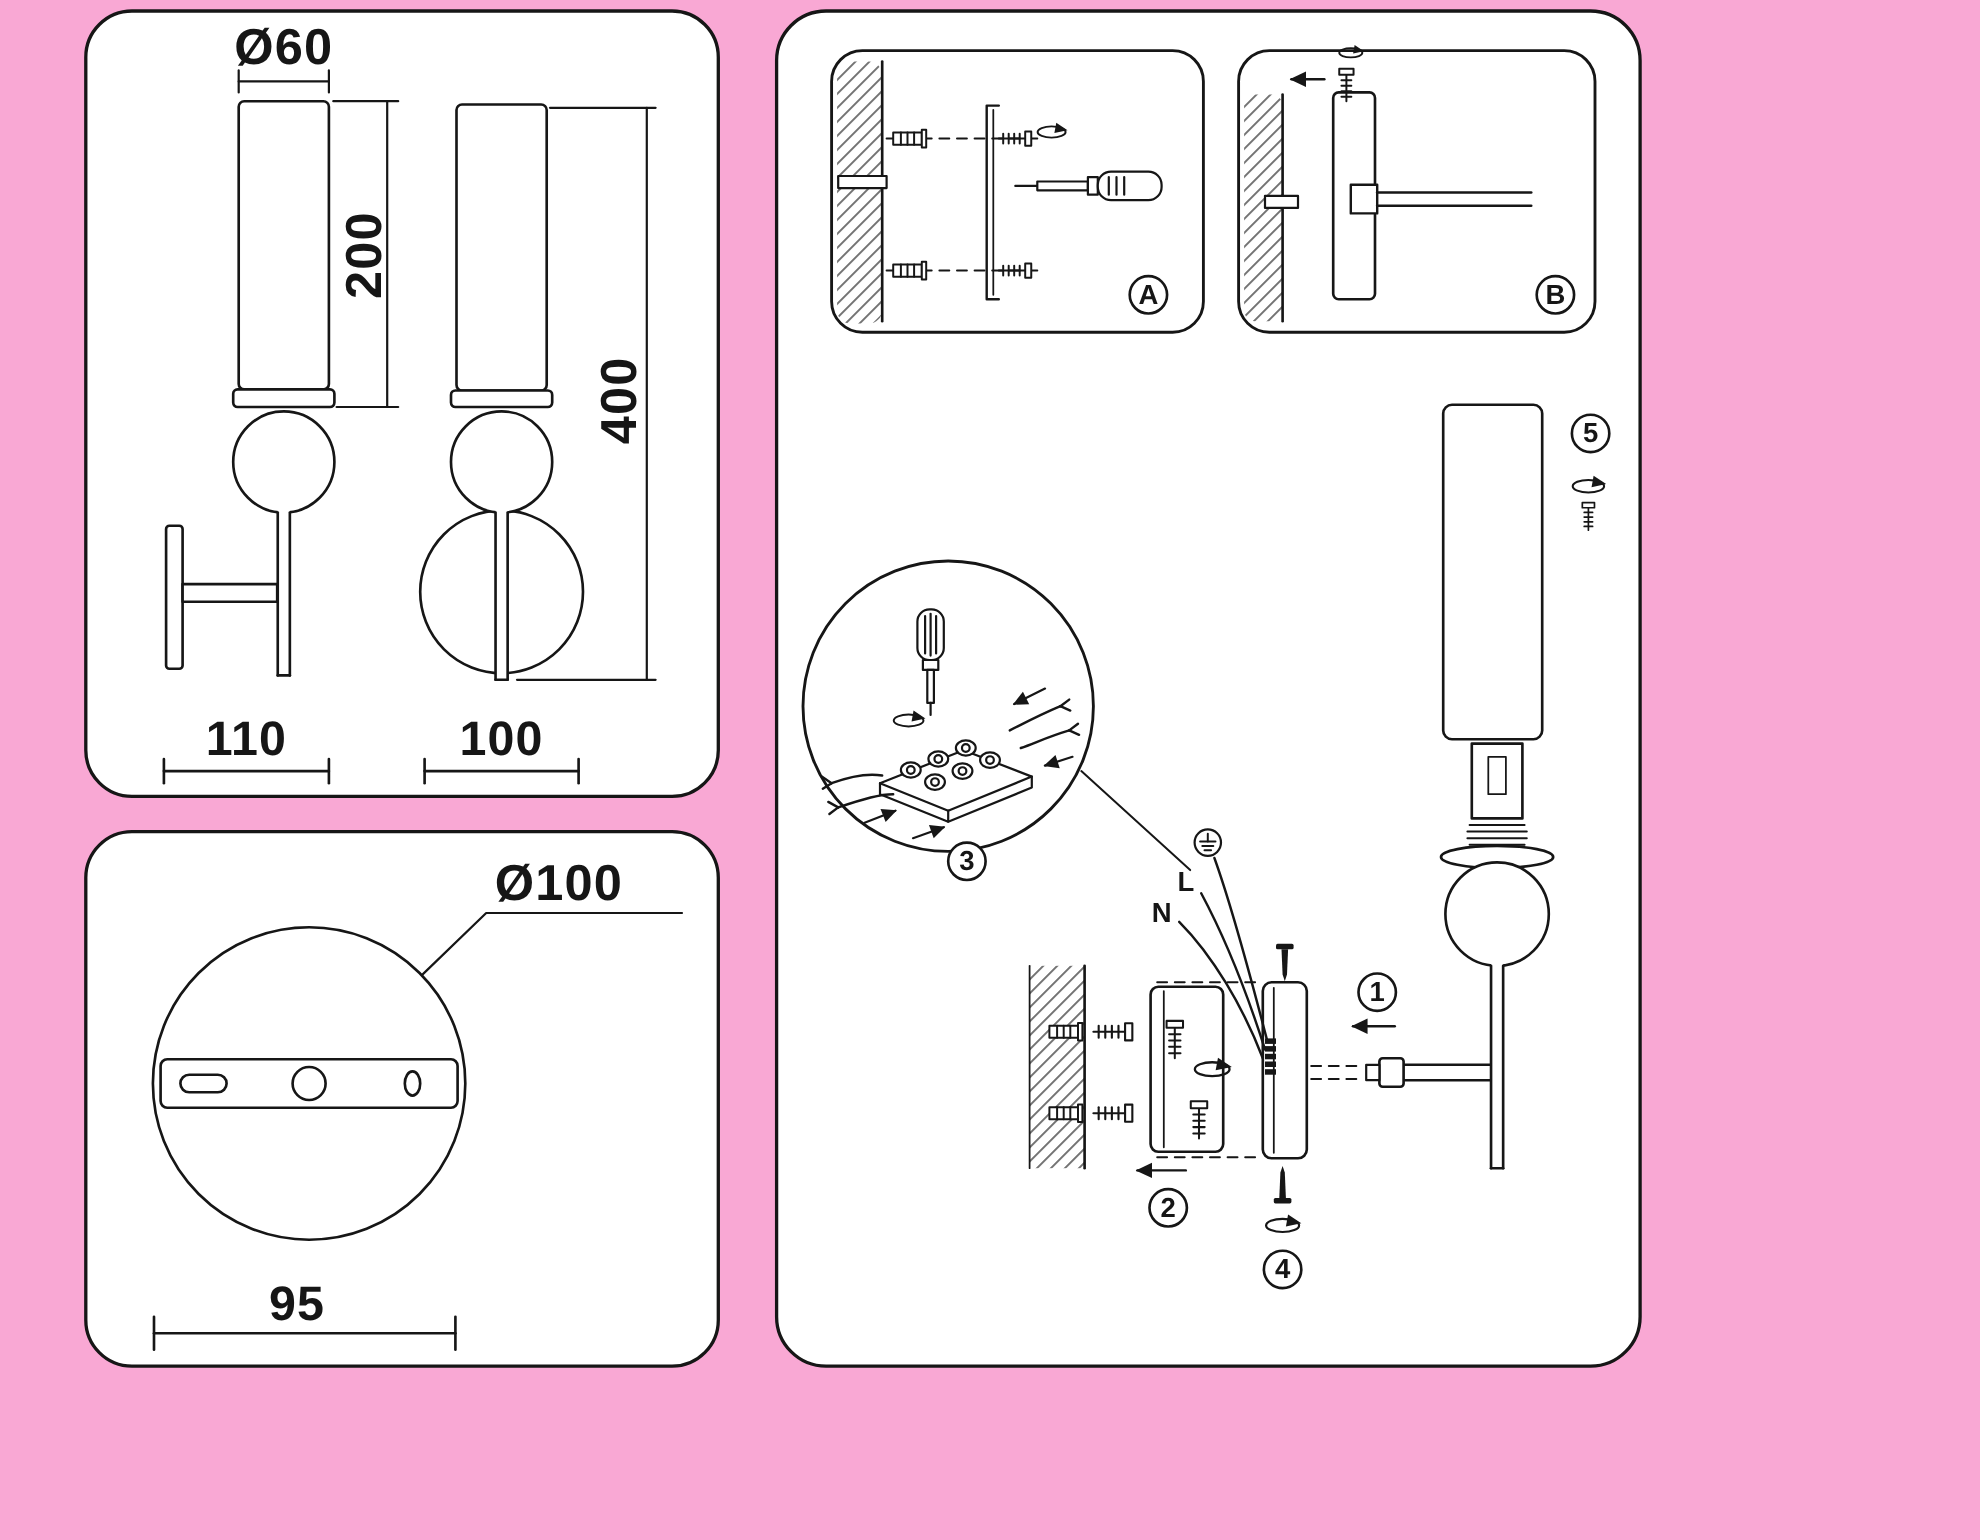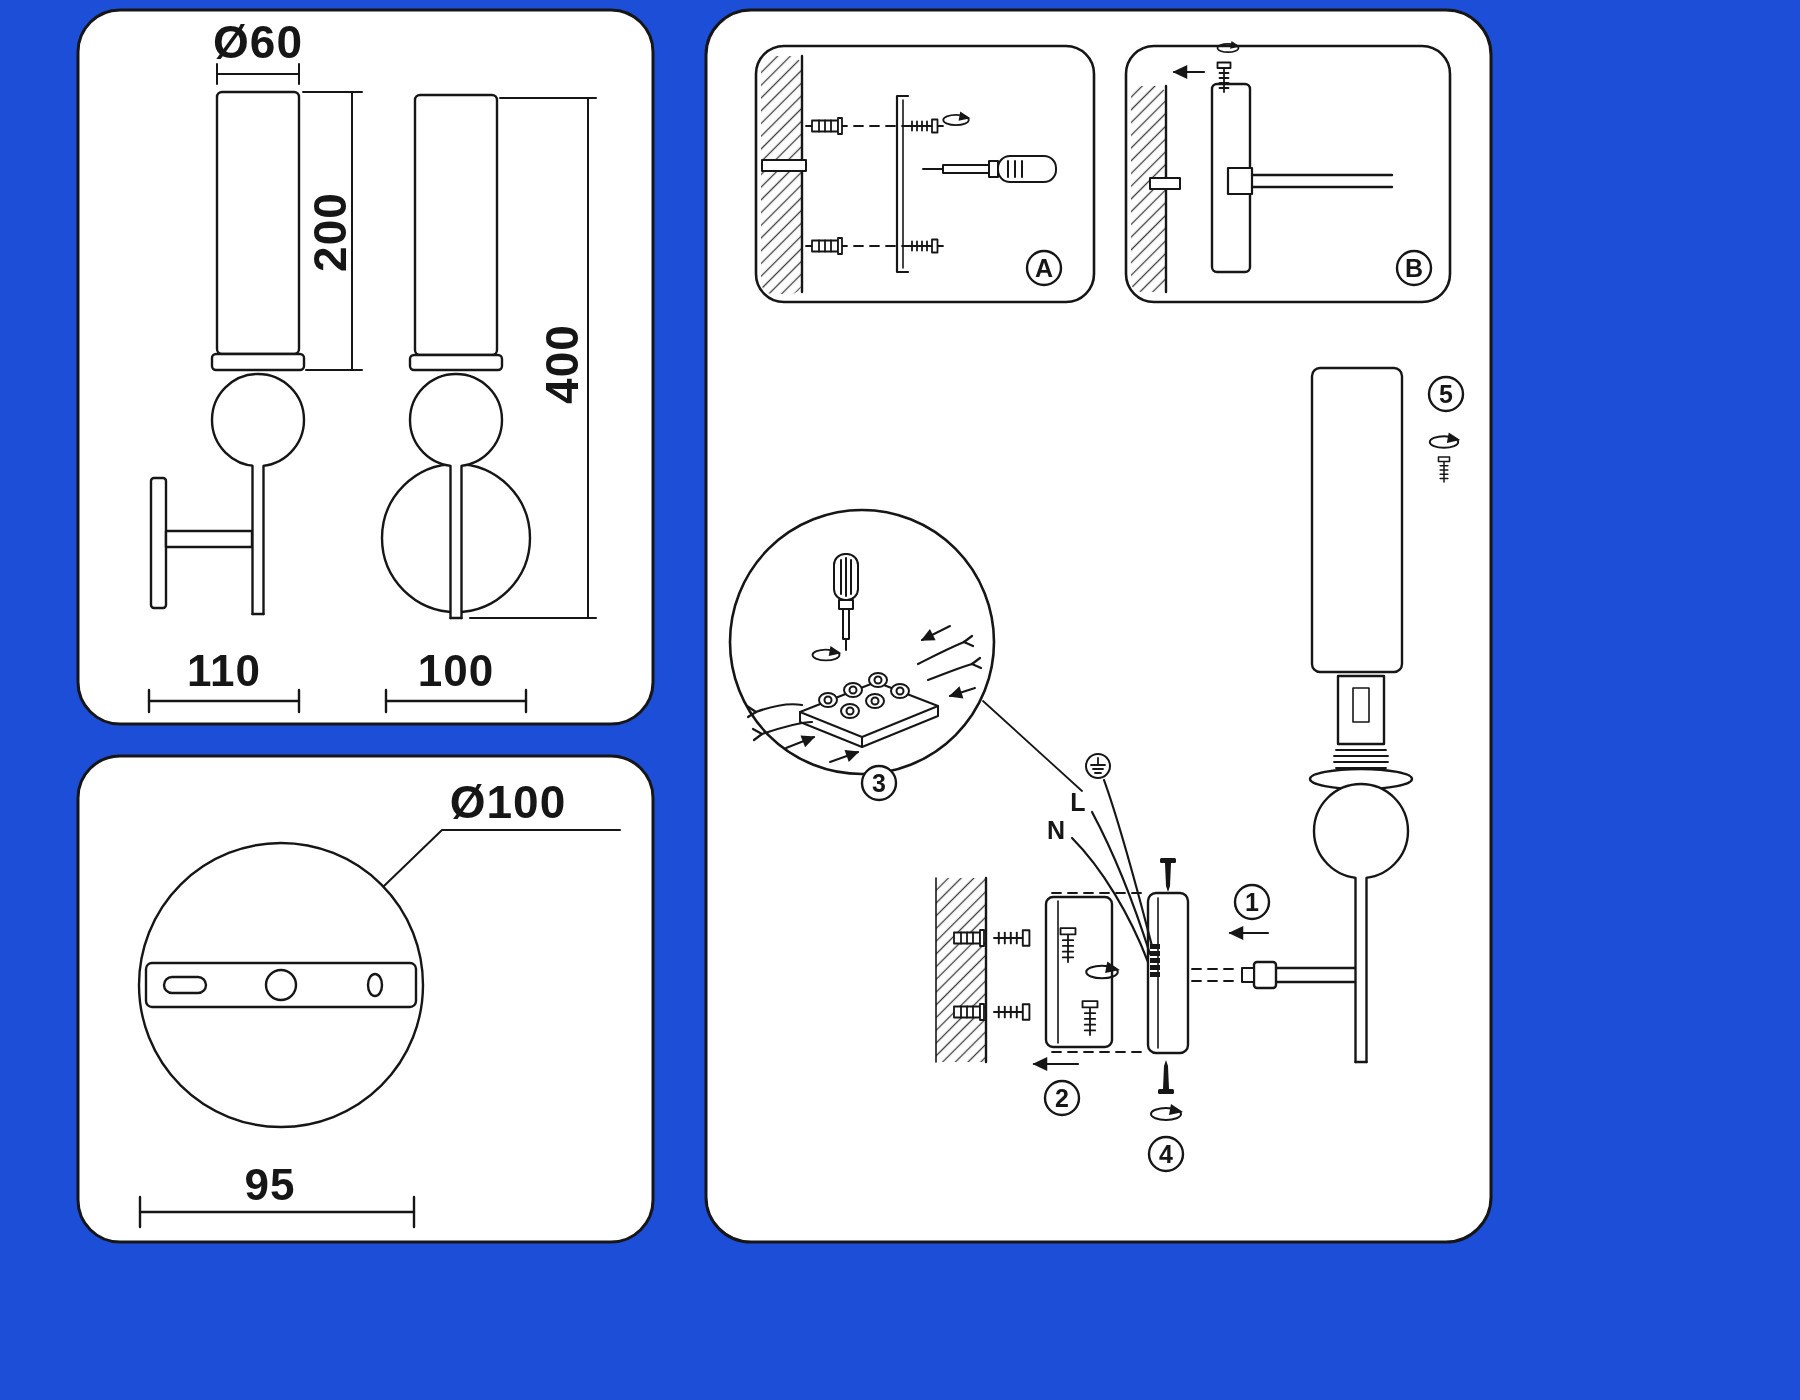--- a/index.html
+++ b/index.html
@@ -1,16 +1,16 @@
 <!DOCTYPE html>
 <html><head>
 <meta charset="utf-8">
 <style>
   html,body{margin:0;padding:0;background:#ffffff;}
-  .page{width:1800px;height:1400px;position:relative;background:#1d4ed8;overflow:hidden;}
+  .page{width:1800px;height:1400px;position:relative;background:#f9a8d4;overflow:hidden;}
   svg{display:block;}
   text{font-family:"Liberation Sans", sans-serif;fill:#161616;stroke:none;}
   .dim{font-size:46px;font-weight:600;letter-spacing:1px;}
   .dim-sm{font-size:44px;font-weight:600;letter-spacing:1px;}
   .badge-t{font-size:25px;font-weight:600;}
   .wire-t{font-size:25px;font-weight:700;}
 </style>
 </head>
 <body>
 

